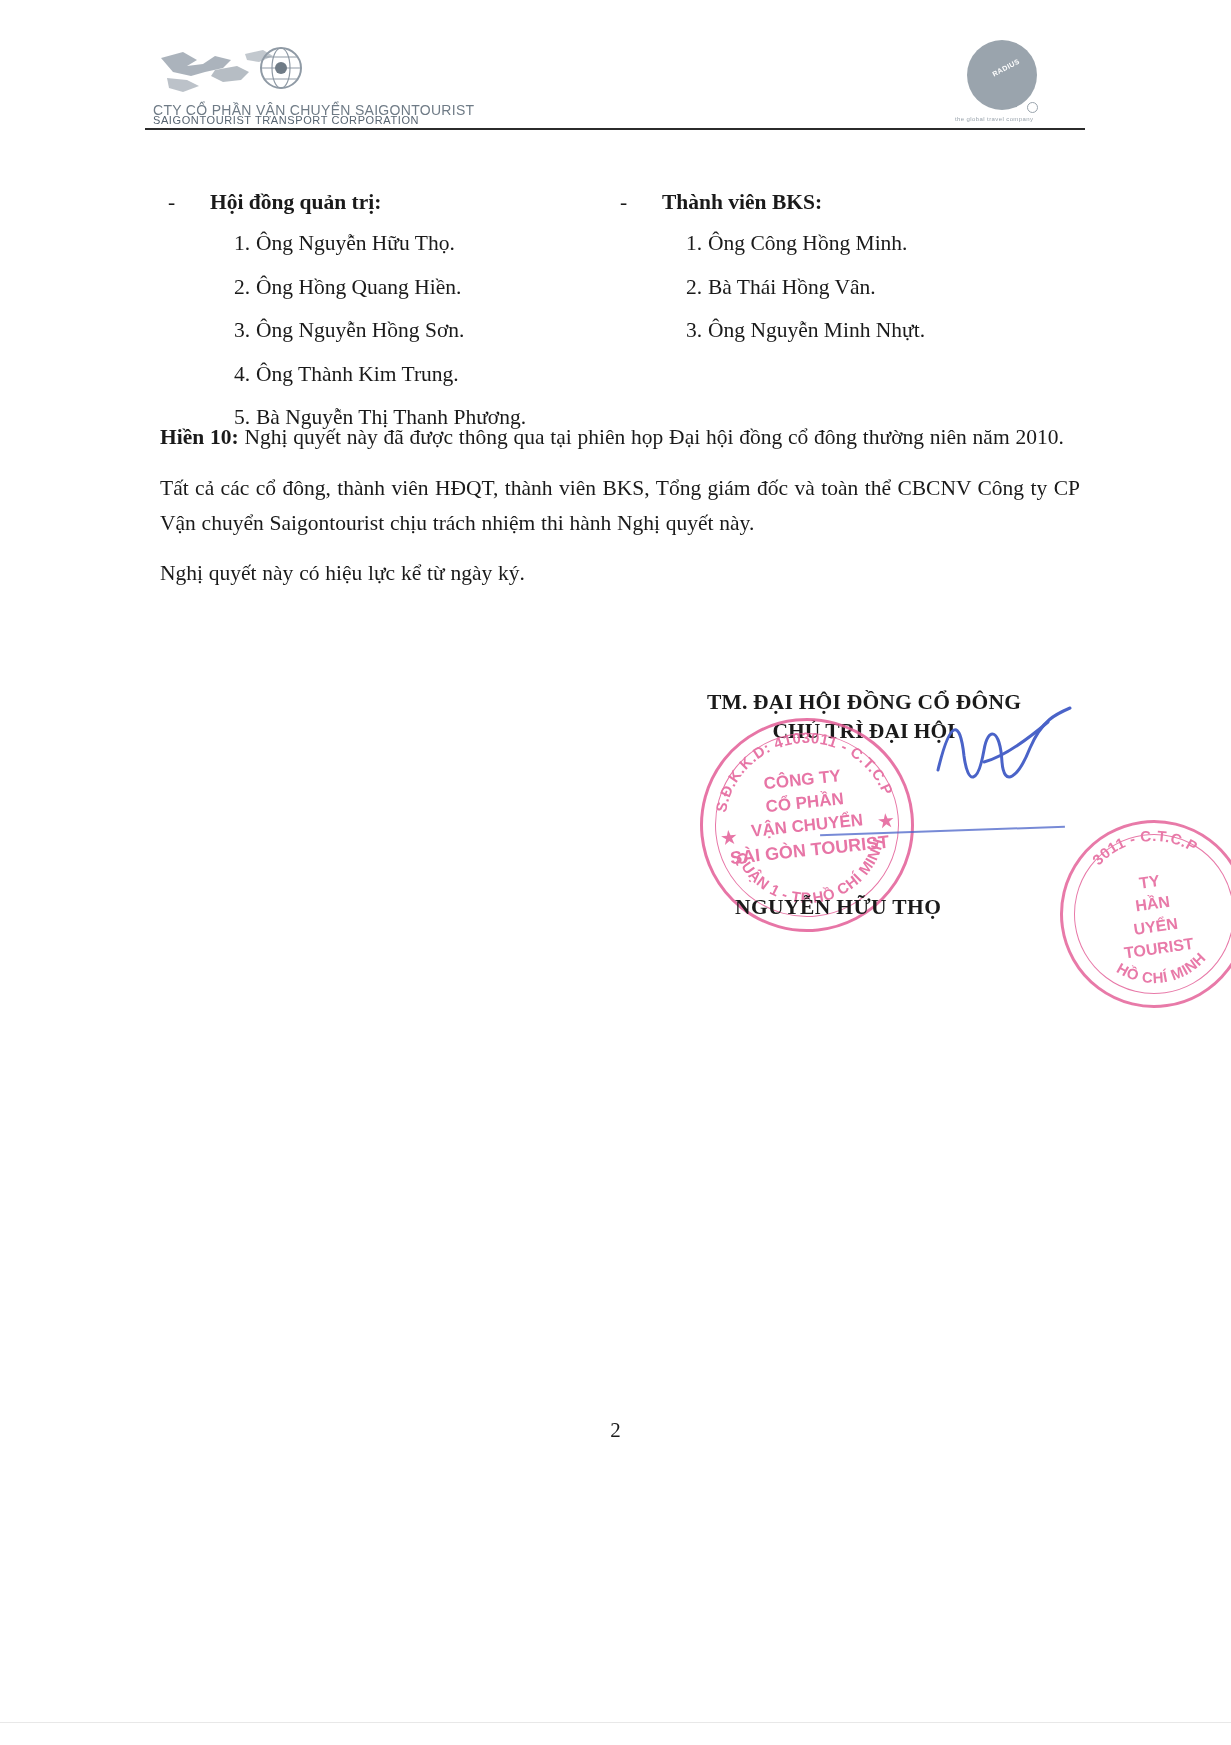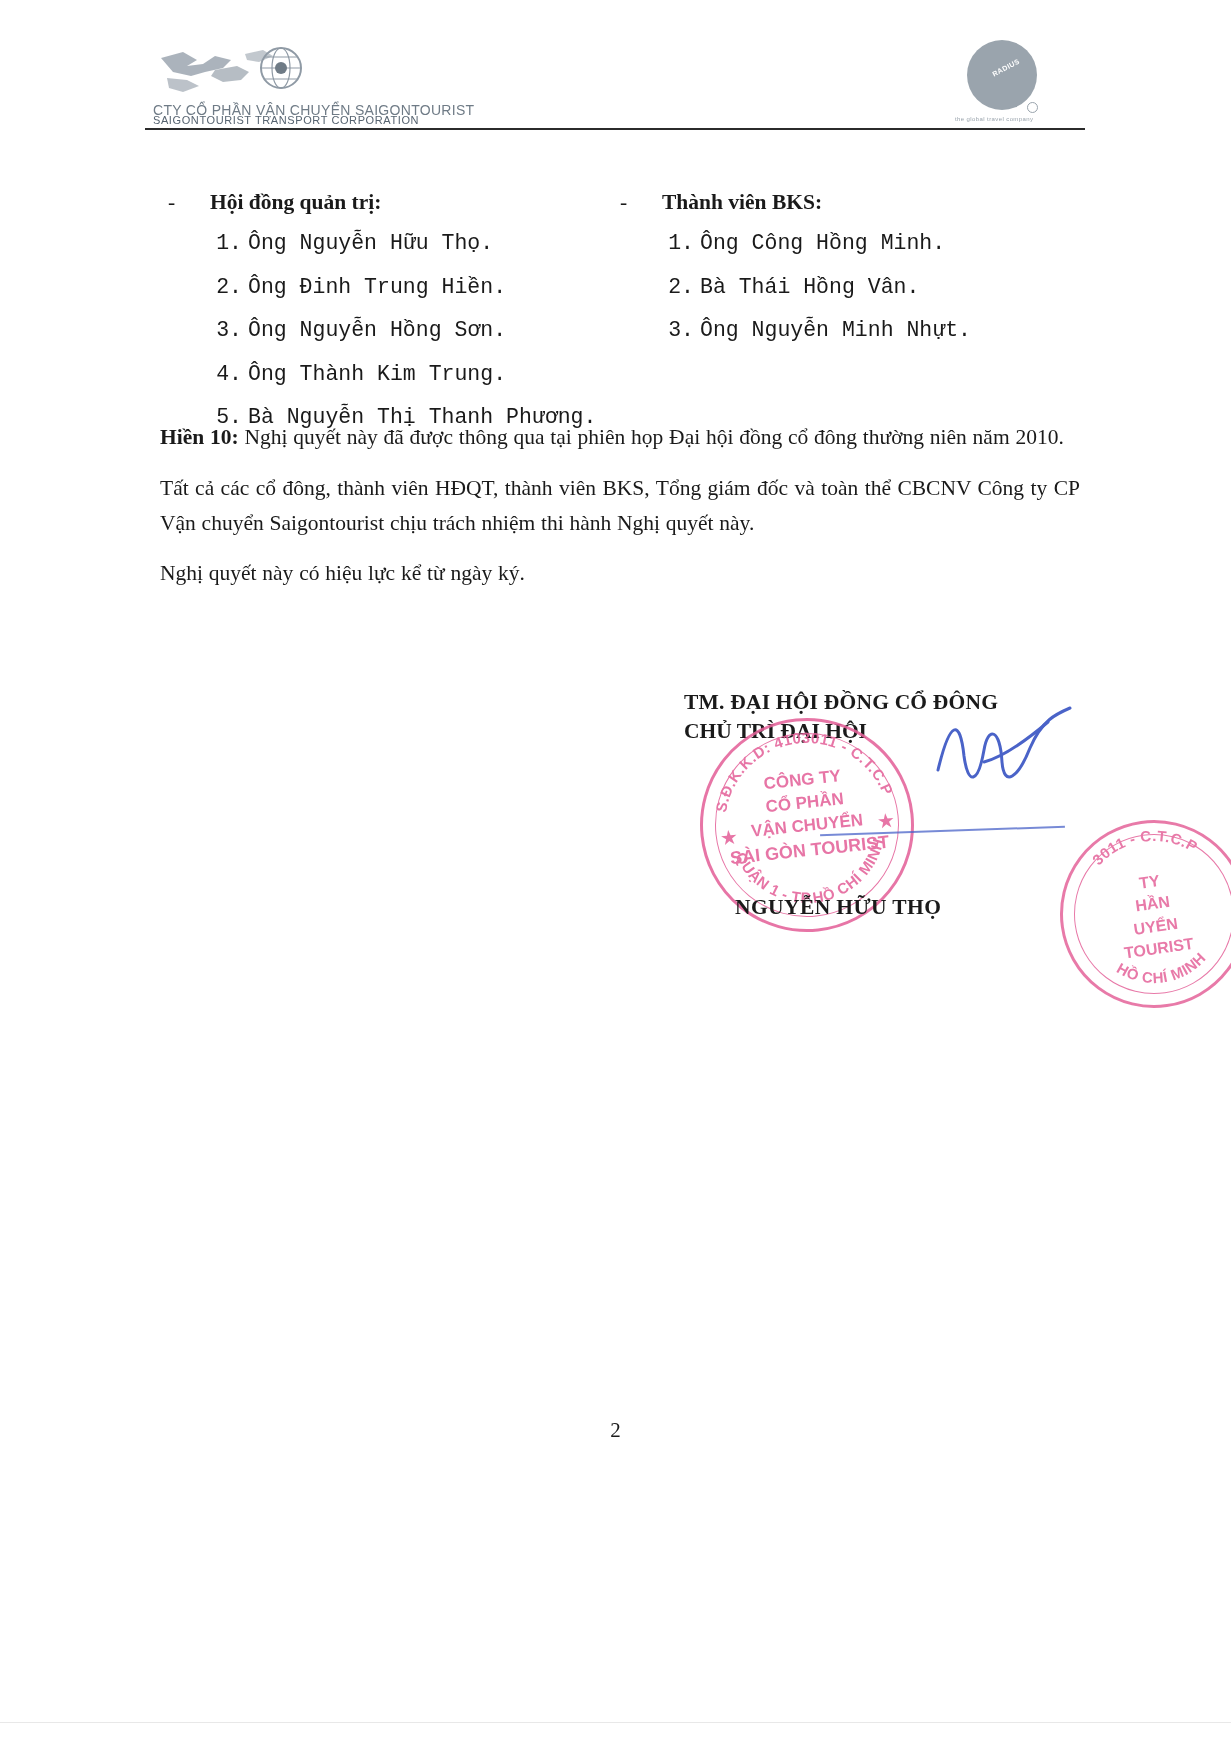--- a/index.html
+++ b/index.html
@@ -153,48 +153,48 @@
     white-space: nowrap;
   }
   .dash {
     position: absolute;
     left: 0px;
     top: 0px;
     font-size: 21.5px;
     font-weight: normal;
   }
   ol.names {
-    margin: 4px;
+    margin: 12px;
     padding: 0 0 0 76px;
     list-style: none;
     counter-reset: n;
-    font-family: Liberation Mono, monospace;
   }
   ol.names li {
     counter-increment: n;
     position: relative;
     font-size: 21.5px;
     line-height: 1.0;
     margin-bottom: 22px;
     white-space: nowrap;
   }
   ol.names li::before {
     content: counter(n) ".";
     position: absolute;
     left: -34px;
     width: 28px;
     text-align: right;
   }
 
   
   .sign {
     position: absolute;
-    left: 684px;
+    left: 664px;
     top: 690px;
     width: 400px;
+    text-align: center;
   }
   .sign-line {
     font-size: 21.5px;
     font-weight: bold;
     letter-spacing: 0.2px;
     white-space: nowrap;
   }
   .sign-sub {
     font-size: 21.5px;
     font-weight: bold;
@@ -382,21 +382,21 @@
 
     <div class="columns">
 
       <div class="col col-left">
         <div class="col-head">
           <span class="dash">-</span>
           <span>Hội đồng quản trị:</span>
         </div>
         <ol class="names">
           <li>Ông Nguyễn Hữu Thọ.</li>
-          <li>Ông Đinh Trung Hiền.</li>
+          <li>Ông Hồng Quang Hiền.</li>
           <li>Ông Nguyễn Hồng Sơn.</li>
           <li>Ông Thành Kim Trung.</li>
           <li>Bà Nguyễn Thị Thanh Phương.</li>
         </ol>
       </div>
 
       <div class="col col-right">
         <div class="col-head">
           <span class="dash">-</span>
           <span>Thành viên BKS:</span>

